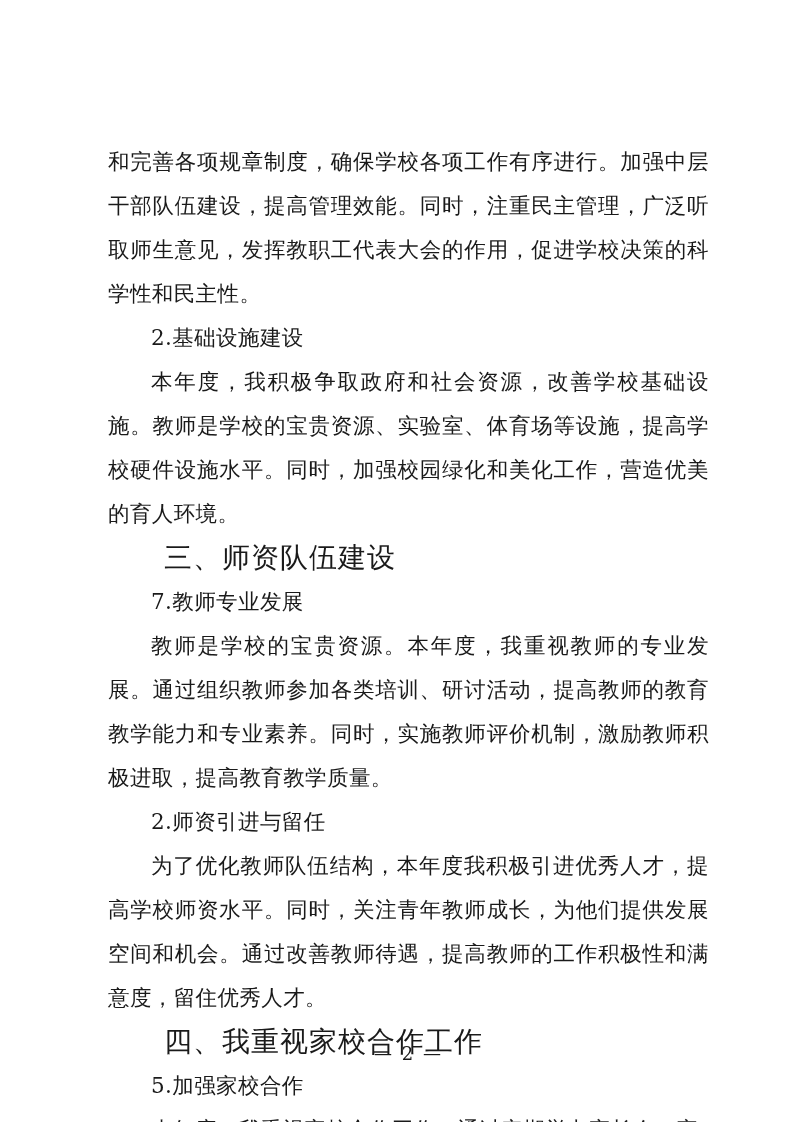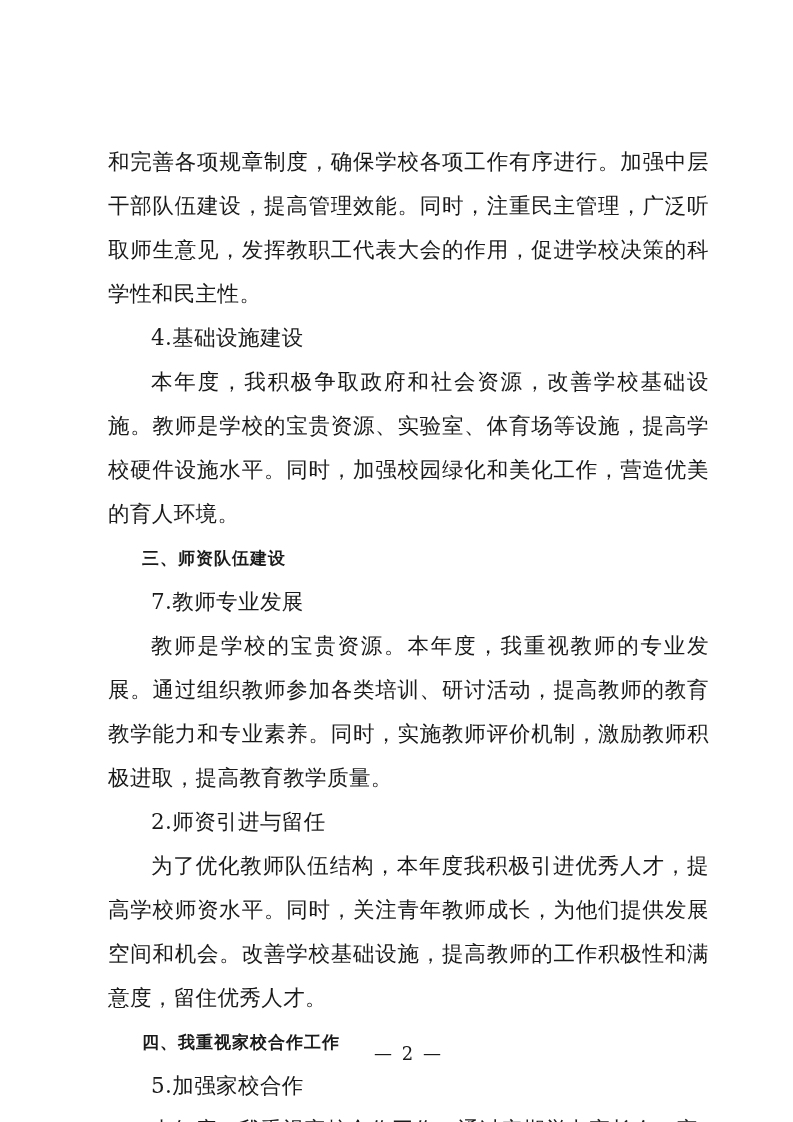--- a/index.html
+++ b/index.html
@@ -33,22 +33,22 @@
   .para {
     margin: 0;
     text-indent: 2em;
   }
   .para.noindent {
     text-indent: 0;
   }
   .heading {
     margin: 0;
     text-indent: 2em;
-    font-weight: bold;
-    font-size: 17px;
+    font-weight: normal;
+    font-size: 28px;
     line-height: 44px;
     letter-spacing: 1px;
   }
   .footer {
     position: absolute;
     left: 0;
     right: 0;
     bottom: 58px;
     text-align: center;
     font-size: 18px;
@@ -56,25 +56,25 @@
     letter-spacing: 2px;
     font-family: "DejaVu Serif", "Liberation Serif", serif;
   }
 </style>
 </head>
 <body>
 
 <div class="page">
   <div class="body-text">
     <p class="para noindent">和完善各项规章制度，确保学校各项工作有序进行。加强中层干部队伍建设，提高管理效能。同时，注重民主管理，广泛听取师生意见，发挥教职工代表大会的作用，促进学校决策的科学性和民主性。</p>
-    <p class="para">4.基础设施建设</p>
+    <p class="para">2.基础设施建设</p>
     <p class="para">本年度，我积极争取政府和社会资源，改善学校基础设施。教师是学校的宝贵资源、实验室、体育场等设施，提高学校硬件设施水平。同时，加强校园绿化和美化工作，营造优美的育人环境。</p>
     <p class="heading">三、师资队伍建设</p>
     <p class="para">7.教师专业发展</p>
     <p class="para">教师是学校的宝贵资源。本年度，我重视教师的专业发展。通过组织教师参加各类培训、研讨活动，提高教师的教育教学能力和专业素养。同时，实施教师评价机制，激励教师积极进取，提高教育教学质量。</p>
     <p class="para">2.师资引进与留任</p>
-    <p class="para">为了优化教师队伍结构，本年度我积极引进优秀人才，提高学校师资水平。同时，关注青年教师成长，为他们提供发展空间和机会。改善学校基础设施，提高教师的工作积极性和满意度，留住优秀人才。</p>
+    <p class="para">为了优化教师队伍结构，本年度我积极引进优秀人才，提高学校师资水平。同时，关注青年教师成长，为他们提供发展空间和机会。通过改善教师待遇，提高教师的工作积极性和满意度，留住优秀人才。</p>
     <p class="heading">四、我重视家校合作工作</p>
     <p class="para">5.加强家校合作</p>
     <p class="para">本年度，我重视家校合作工作。通过定期举办家长会、家</p>
   </div>
   <div class="footer">— 2 —</div>
 </div>
 
 </body></html>

